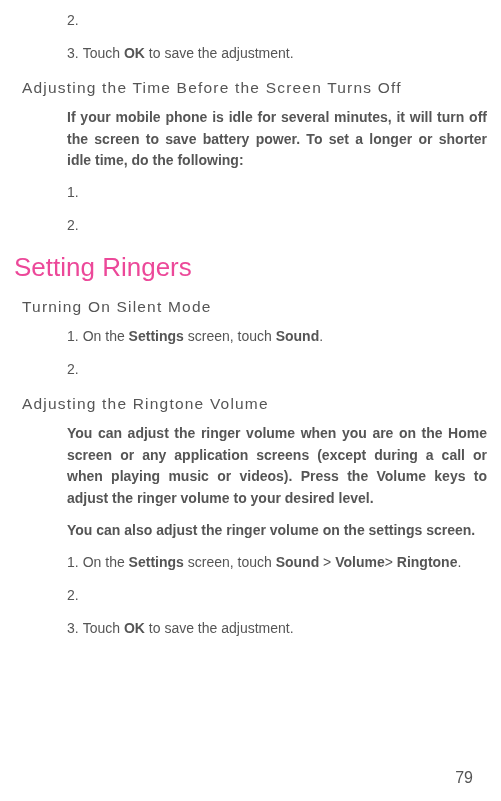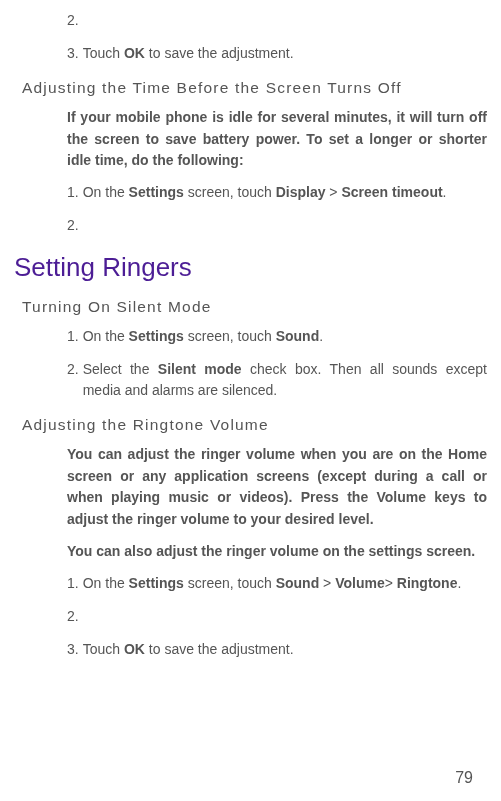--- a/index.html
+++ b/index.html
@@ -36,21 +36,21 @@
     .sub-heading {
       font-size: 15.5px;
       color: #555555;
       margin-top: 15px;
       margin-bottom: 10px;
       letter-spacing: 1.2px;
       padding-left: 8px;
     }
     .section-heading {
       font-size: 26px;
-      color: #4c1d95;
+      color: #ec4899;
       margin-top: 16px;
       margin-bottom: 10px;
       font-weight: normal;
     }
     .para {
       font-size: 14px;
       line-height: 1.55;
       padding-left: 53px;
       margin-bottom: 10px;
       text-align: justify;
@@ -76,36 +76,34 @@
 </div>
 <div class="ol-item">
   <div class="ol-num">3.</div>
   <div class="ol-content"><span>Touch </span><span class="bold">OK</span><span> to save the adjustment.</span></div>
 </div>
 
 <div class="sub-heading">Adjusting the Time Before the Screen Turns Off</div>
 <div class="para">If your mobile phone is idle for several minutes, it will turn off the screen to save battery power. To set a longer or shorter idle time, do the following:</div>
 <div class="ol-item">
   <div class="ol-num">1.</div>
-  <div class="ol-content"><span>On the </span><span class="bold">Settings</span><span> screen, touch </span><span class="bold">Display</span><span> &gt; </span><span class="bold">Screen timeout</span><span>.</span></div>
 </div>
 <div class="ol-item">
   <div class="ol-num">2.</div>
 </div>
 
 <div class="section-heading">Setting Ringers</div>
 
 <div class="sub-heading">Turning On Silent Mode</div>
 <div class="ol-item">
   <div class="ol-num">1.</div>
   <div class="ol-content"><span>On the </span><span class="bold">Settings</span><span> screen, touch </span><span class="bold">Sound</span><span>.</span></div>
 </div>
 <div class="ol-item">
   <div class="ol-num">2.</div>
-  <div class="ol-content"><span>Select the </span><span class="bold">Silent mode</span><span> check box. Then all sounds except media and alarms are silenced.</span></div>
 </div>
 
 <div class="sub-heading">Adjusting the Ringtone Volume</div>
 <div class="para">You can adjust the ringer volume when you are on the Home screen or any application screens (except during a call or when playing music or videos). Press the Volume keys to adjust the ringer volume to your desired level.</div>
 <div class="para">You can also adjust the ringer volume on the settings screen.</div>
 <div class="ol-item">
   <div class="ol-num">1.</div>
   <div class="ol-content"><span>On the </span><span class="bold">Settings</span><span> screen, touch </span><span class="bold">Sound</span><span> &gt; </span><span class="bold">Volume</span><span>&gt; </span><span class="bold">Ringtone</span><span>.</span></div>
 </div>
 <div class="ol-item">

